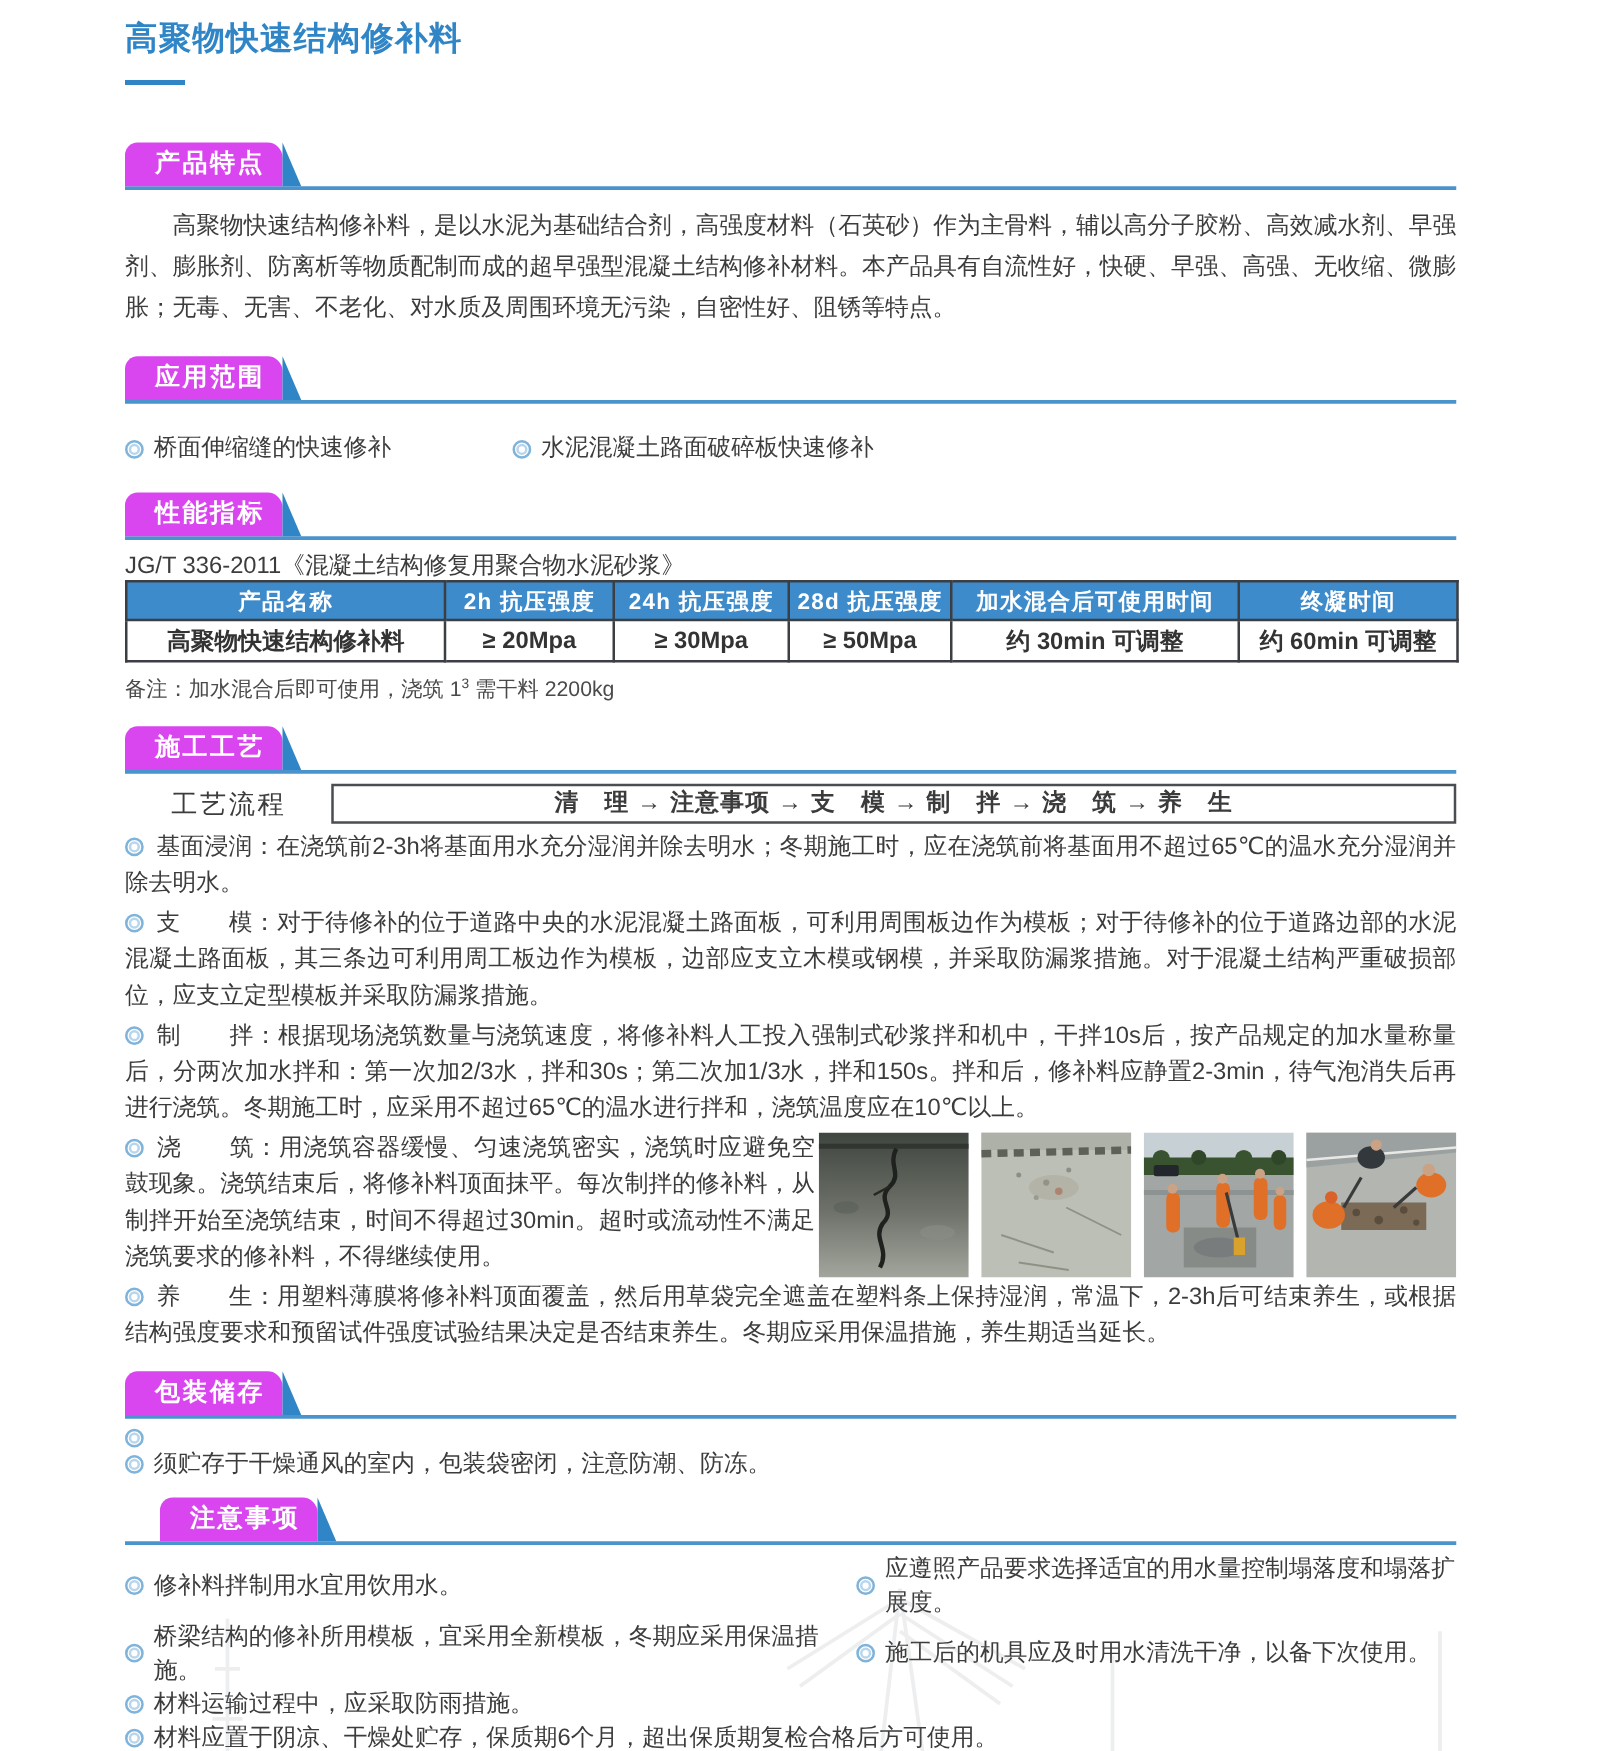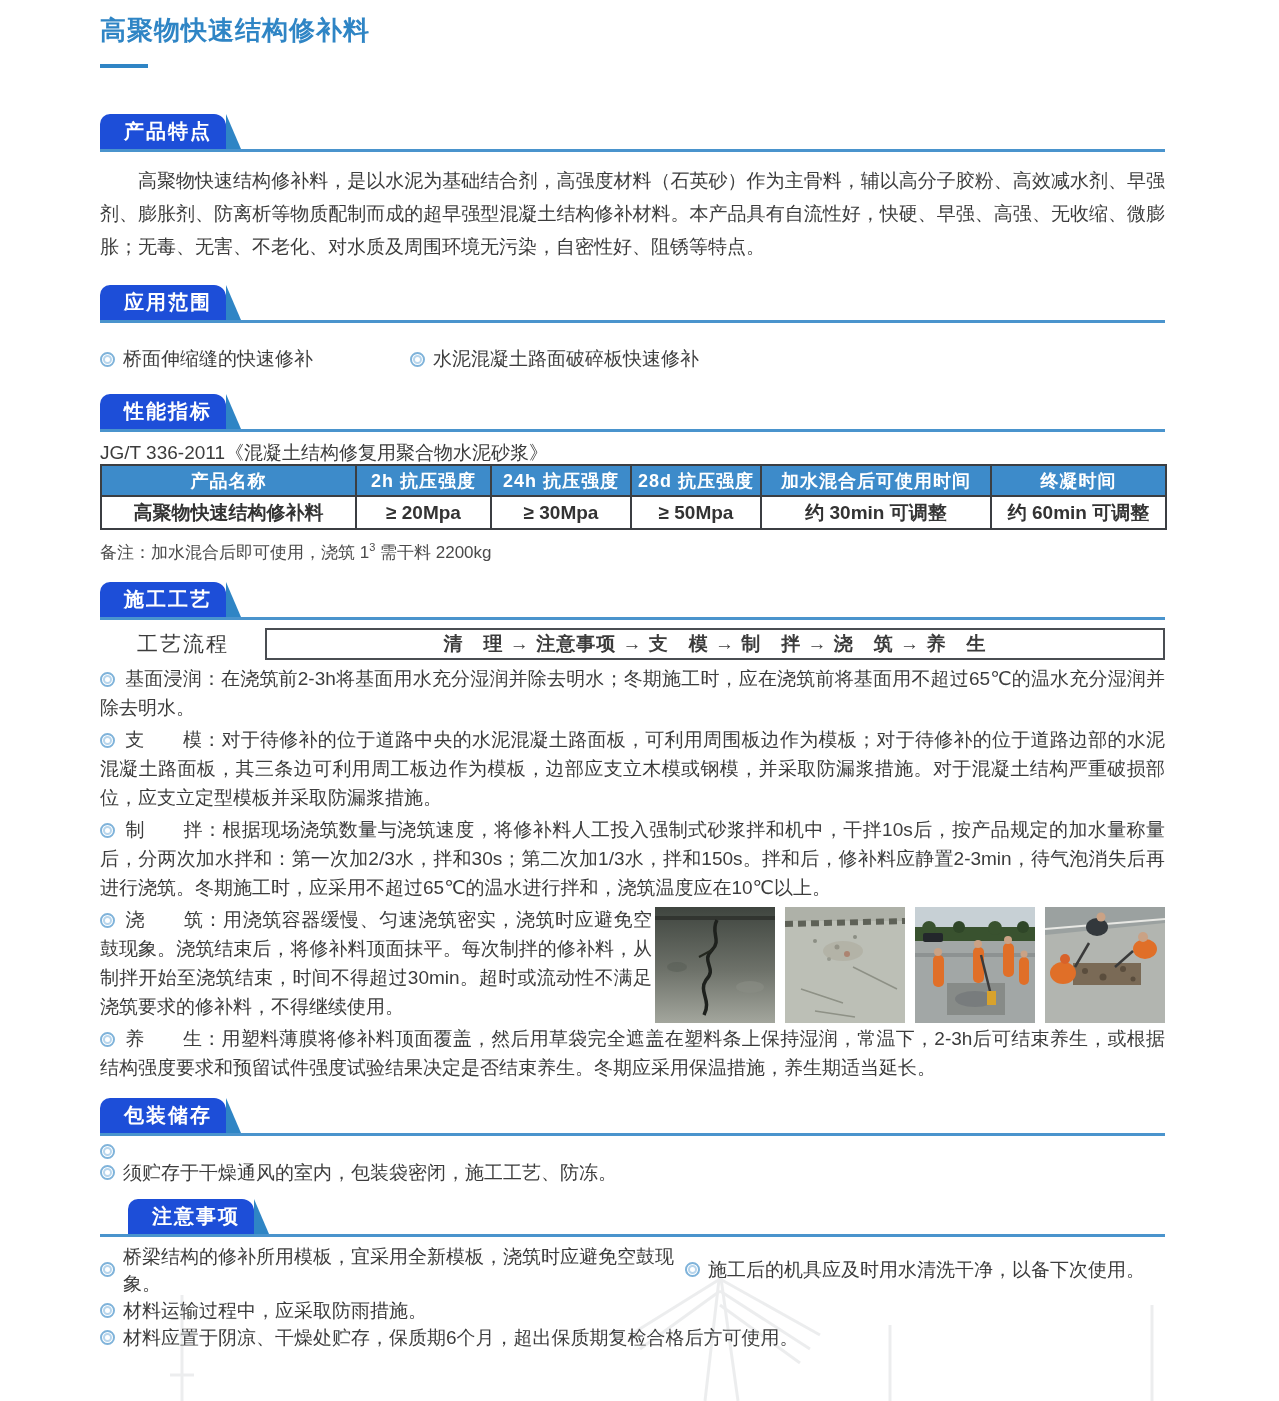--- a/index.html
+++ b/index.html
@@ -12,21 +12,21 @@
   .page { position:absolute; left:100px; top:14px; width:1065px; }
 
   
   .page-title { font-size:26px; line-height:32px; font-weight:bold; color:#2f85c5; letter-spacing:1px; }
   .title-underline { width:48px; height:4px; background:#2f85c5; margin-top:18px; }
 
   
   .sec-head { border-bottom:3px solid #4a94cd; height:38px; position:relative; }
   .badge {
     display:inline-block; position:relative; height:35px; line-height:35px;
-    background:#1d4ed8; color:#fff; font-size:20px; font-weight:bold;
+    background:#d946ef; color:#fff; font-size:20px; font-weight:bold;
     padding:0 14px 0 24px; border-radius:10px 12px 0 0; letter-spacing:2px;
   }
   .badge::after {
     content:""; position:absolute; right:-15px; bottom:0; width:0; height:0;
     border-bottom:35px solid #2f85c5; border-right:15px solid transparent;
   }
 
   
   .body-para { margin-top:12px; font-size:19px; line-height:33px; text-align:justify; text-indent:2em; color:#3c3c3c; }
 
@@ -241,32 +241,42 @@
 
   <div class="sec-head mt-s5">
     <span class="badge">包装储存</span>
   </div>
   <div class="storage-list">
     <div class="list-row">
       <span class="bullet"></span>
     </div>
     <div class="list-row">
       <span class="bullet"></span>
-      <span>须贮存于干燥通风的室内，包装袋密闭，施工工艺、防冻。</span>
+      <span>须贮存于干燥通风的室内，包装袋密闭，注意防潮、防冻。</span>
     </div>
   </div>
 
   <div class="sec-head mt-s6">
     <span class="badge">注意事项</span>
   </div>
   <div class="notes-grid">
     <div class="note-row">
       <div class="note-cell left">
         <span class="bullet"></span>
-        <span>桥梁结构的修补所用模板，宜采用全新模板，浇筑时应避免空鼓现象。</span>
+        <span>修补料拌制用水宜用饮用水。</span>
+      </div>
+      <div class="note-cell right">
+        <span class="bullet"></span>
+        <span>应遵照产品要求选择适宜的用水量控制塌落度和塌落扩展度。</span>
+      </div>
+    </div>
+    <div class="note-row">
+      <div class="note-cell left">
+        <span class="bullet"></span>
+        <span>桥梁结构的修补所用模板，宜采用全新模板，冬期应采用保温措施。</span>
       </div>
       <div class="note-cell right">
         <span class="bullet"></span>
         <span>施工后的机具应及时用水清洗干净，以备下次使用。</span>
       </div>
     </div>
     <div class="note-row">
       <div class="note-cell left">
         <span class="bullet"></span>
         <span>材料运输过程中，应采取防雨措施。</span>

